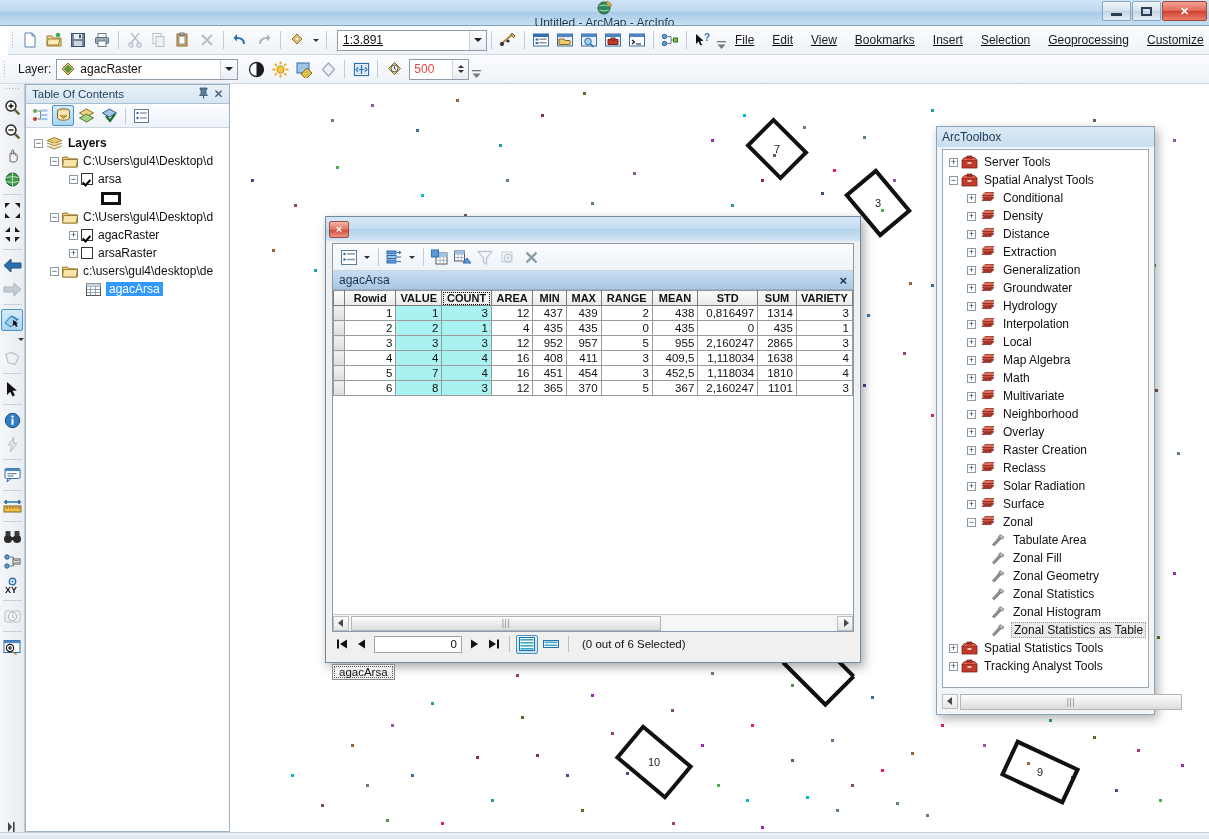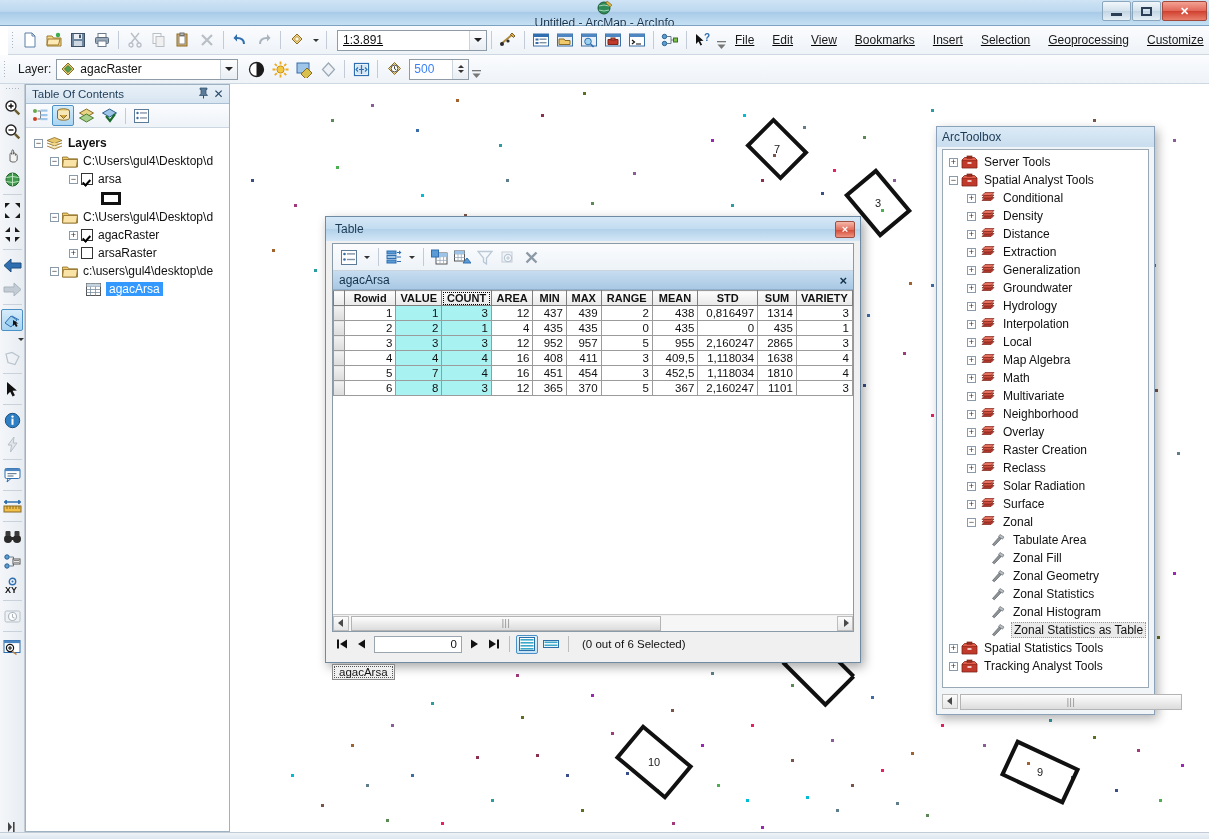--- a/index.html
+++ b/index.html
@@ -89,21 +89,21 @@
   .caret-sm { width: 0; height: 0; border-left: 3px solid transparent; border-right: 3px solid transparent; border-top: 3px solid #333; }
 
   .layerlabel { font-size: 12px; color: #1a1a1a; margin: 0 5px 0 8px; }
   .layercombo {
     width: 182px; height: 21px; border: 1px solid #8f9ba6; background: #fff;
     display: flex; align-items: center; flex: none;
   }
   .layercombo .txt { flex: 1; padding-left: 4px; font-size: 12px; color: #111; }
   .spinbox {
     width: 60px; height: 21px; border: 1px solid #8f9ba6; background: #fff;
-    display:flex; align-items:center; font-size: 12px; color:#3b82f6; flex:none; margin-left:3px;
+    display:flex; align-items:center; font-size: 12px; color:#ef4444; flex:none; margin-left:3px;
   }
   .spinbox .v { flex:1; padding-left:4px; }
   .spin-arrows {
     width: 16px; height: 19px; border-left:1px solid #cbd3db;
     display:flex; flex-direction:column; justify-content:center; align-items:center;
     background: linear-gradient(to bottom,#fdfdfe,#e9eef4);
   }
   .spin-u { width:0;height:0;border-left:3px solid transparent;border-right:3px solid transparent;border-bottom:3px solid #333;margin-bottom:2px;}
   .spin-d { width:0;height:0;border-left:3px solid transparent;border-right:3px solid transparent;border-top:3px solid #333;}
   .overflow-ar {
@@ -1036,21 +1036,20 @@
         <text x="546" y="69">7</text>
         <text x="647" y="123">3</text>
         <text x="423" y="682">10</text>
         <text x="809" y="692">9</text>
       </g>
     </svg>
   </div>
 
   <div class="tablewin">
     <div class="tw-title">
-      <div class="t">Table</div>
       <div class="tw-close">×</div>
     </div>
     <div class="tw-inner">
       <div class="tw-toolbar">
         <div class="tw-tb">
           <svg width="16" height="15" viewBox="0 0 16 15">
               <rect x="0.5" y="0.5" width="15" height="14" fill="#fff" stroke="#5b7b99"></rect>
               <circle cx="3.5" cy="4" r="1.3" fill="#3a6ea8"></circle>
               <circle cx="3.5" cy="9.5" r="1.3" fill="#3a6ea8"></circle>
               <rect x="6" y="3.2" width="8" height="1.4" fill="#7f91a5"></rect>

